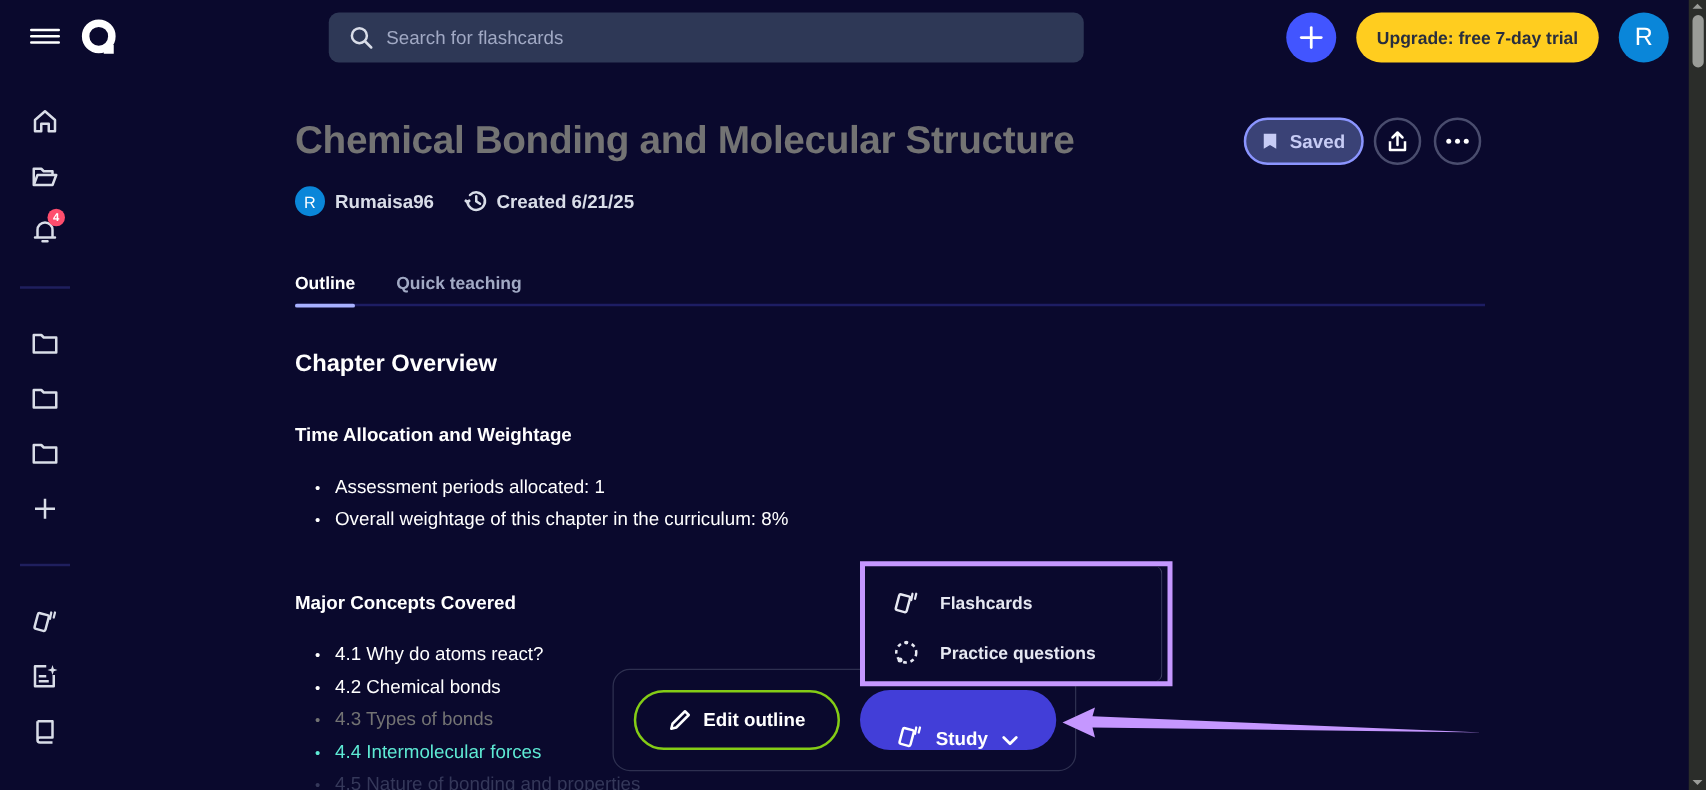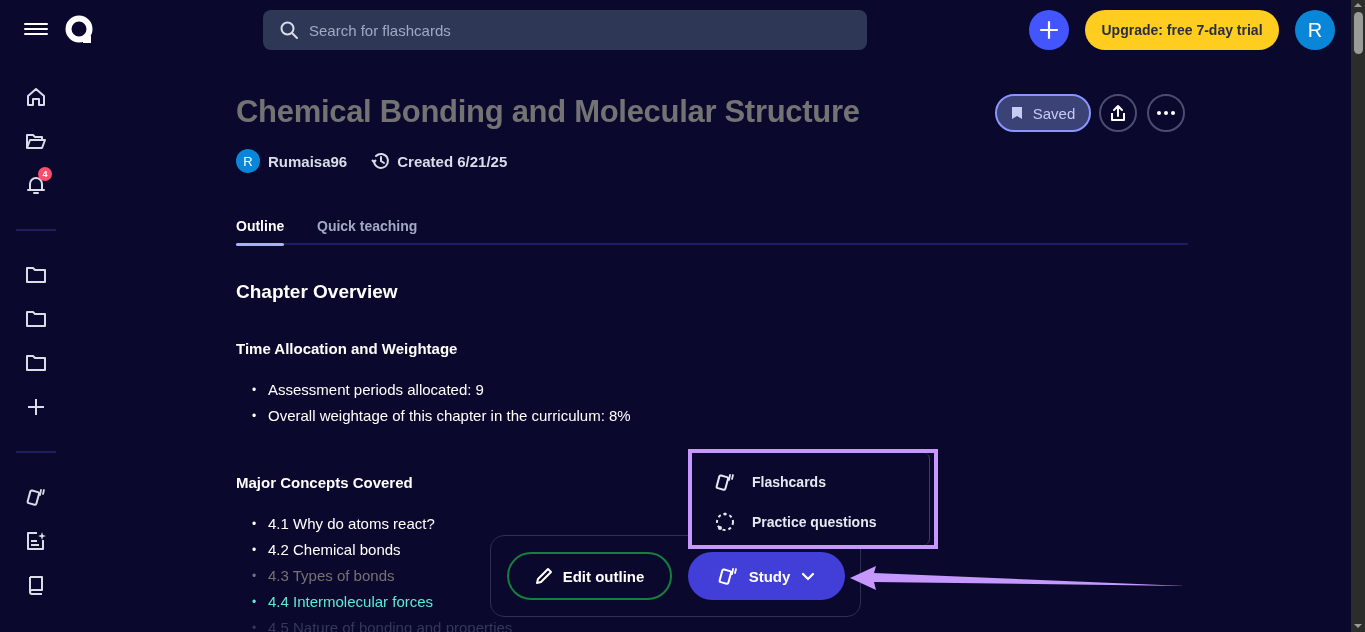--- a/index.html
+++ b/index.html
@@ -49,21 +49,21 @@
   }
   .meta { position: absolute; left: 236px; top: 149px; display:flex; align-items:center; height: 24px; }
   .meta-avatar {
     width: 24px; height: 24px; border-radius: 50%; background:#0a86d9; color:#fff; font-size: 13px;
     display:flex; align-items:center; justify-content:center; margin-right: 8px;
   }
   .meta-user { font-size: 15px; font-weight: bold; color:#d9dde8; margin-right: 24px; cursor:pointer; }
   .meta-created { font-size: 15px; font-weight: bold; color:#d9dde8; margin-left: 6px; }
   .saved-btn {
     position: absolute; left: 995px; top: 94px; width: 96px; height: 38px; border-radius: 19px;
-    background: #3a4276; border: 2px solid #8b95ff; color:#c7ccf5; font-size: 15px; font-weight: normal;
+    background: #3a4276; border: 2px solid #8b95ff; color:#c7ccf5; font-size: 15px; font-weight: bold;
     display:flex; align-items:center; justify-content:center; gap: 10px; cursor:pointer;
   }
   .circle-btn {
     position: absolute; top: 94px; width: 38px; height: 38px; border-radius: 50%;
     border: 2px solid #4a4d6e; display:flex; align-items:center; justify-content:center; cursor:pointer;
   }
   .tabs { position: absolute; left: 236px; top: 212px; width: 952px; height: 33px; border-bottom: 2px solid #1d1d63; }
   .tab { position: absolute; top: 6px; font-size: 14px; font-weight: bold; cursor:pointer; }
   .tab.active { left: 0; color: #fff; }
   .tab.active::after { content:""; position:absolute; left:0; right:0; top: 25px; height: 3px; background:#a8b1ff; border-radius:2px; }
@@ -75,27 +75,27 @@
   .list li::before { content:"•"; position:absolute; left: 2px; font-size: 12px; color: inherit; }
   .list li.fade1 { color: #737373; }
   .list li.fade2 { color: #5eead4; }
   .list li.fade3 { color: #35385a; }
   .action-bar {
     position: absolute; left: 490px; top: 535px; width: 371px; height: 82px;
     border: 1px solid #2e3050; border-radius: 14px; background: #0a092d;
   }
   .edit-btn {
     position: absolute; left: 507px; top: 552px; width: 165px; height: 48px; border-radius: 24px;
-    border: 2px solid #15803d; background: #0a092d; color:#fff; font-size: 15px; font-weight: bold;
+    border: 2px solid #84cc16; background: #0a092d; color:#fff; font-size: 15px; font-weight: bold;
     display:flex; align-items:center; justify-content:center; gap: 10px; cursor:pointer;
   }
   .study-btn {
     position: absolute; left: 688px; top: 552px; width: 157px; height: 48px; border-radius: 24px;
     background: #423ed8; color:#fff; font-size: 15px; font-weight: bold;
-    display:flex; align-items:center; justify-content:center; gap: 10px; cursor:pointer;
+    display:flex; align-items:flex-end; justify-content:center; gap: 10px; cursor:pointer;
   }
   .dropdown {
     position: absolute; left: 688px; top: 449px; width: 250px; height: 100px;
     border: 4px solid #c597ff; background: #0a092d;
   }
   .dropdown-inner { position:absolute; left: 0; top: 0; right: 4px; bottom: 0; border-right: 1px solid #3d3f60; border-radius: 0 6px 6px 0; }
   .dd-item { position: absolute; left: 22px; display:flex; align-items:center; gap: 16px; font-size: 14px; font-weight: bold; color:#e6e8f2; cursor:pointer; }
   .scrollbar { position: absolute; left: 1351px; top: 0; width: 14px; height: 632px; background: #2b2d2a; }
   .scroll-thumb { position: absolute; left: 3px; top: 12px; width: 9px; height: 42px; background: #9a9c98; border-radius: 5px; }
   .scroll-up { position: absolute; left: 3px; top: 3px; width: 0; height: 0; border-left: 4px solid transparent; border-right: 4px solid transparent; border-bottom: 4px solid #9a9c98; }
@@ -228,21 +228,21 @@
 
 <div class="tabs">
   <div class="tab active">Outline</div>
   <div class="tab inactive">Quick teaching</div>
 </div>
 
 <h2 class="h2">Chapter Overview</h2>
 
 <h3 class="h3" style="top:340px">Time Allocation and Weightage</h3>
 <ul class="list" style="top:377px">
-  <li>Assessment periods allocated: 9</li>
+  <li>Assessment periods allocated: 1</li>
   <li>Overall weightage of this chapter in the curriculum: 8%</li>
 </ul>
 
 <h3 class="h3" style="top:474px">Major Concepts Covered</h3>
 <ul class="list" style="top:511px">
   <li>4.1 Why do atoms react?</li>
   <li>4.2 Chemical bonds</li>
   <li class="fade1">4.3 Types of bonds</li>
   <li class="fade2">4.4 Intermolecular forces</li>
   <li class="fade3">4.5 Nature of bonding and properties</li>

